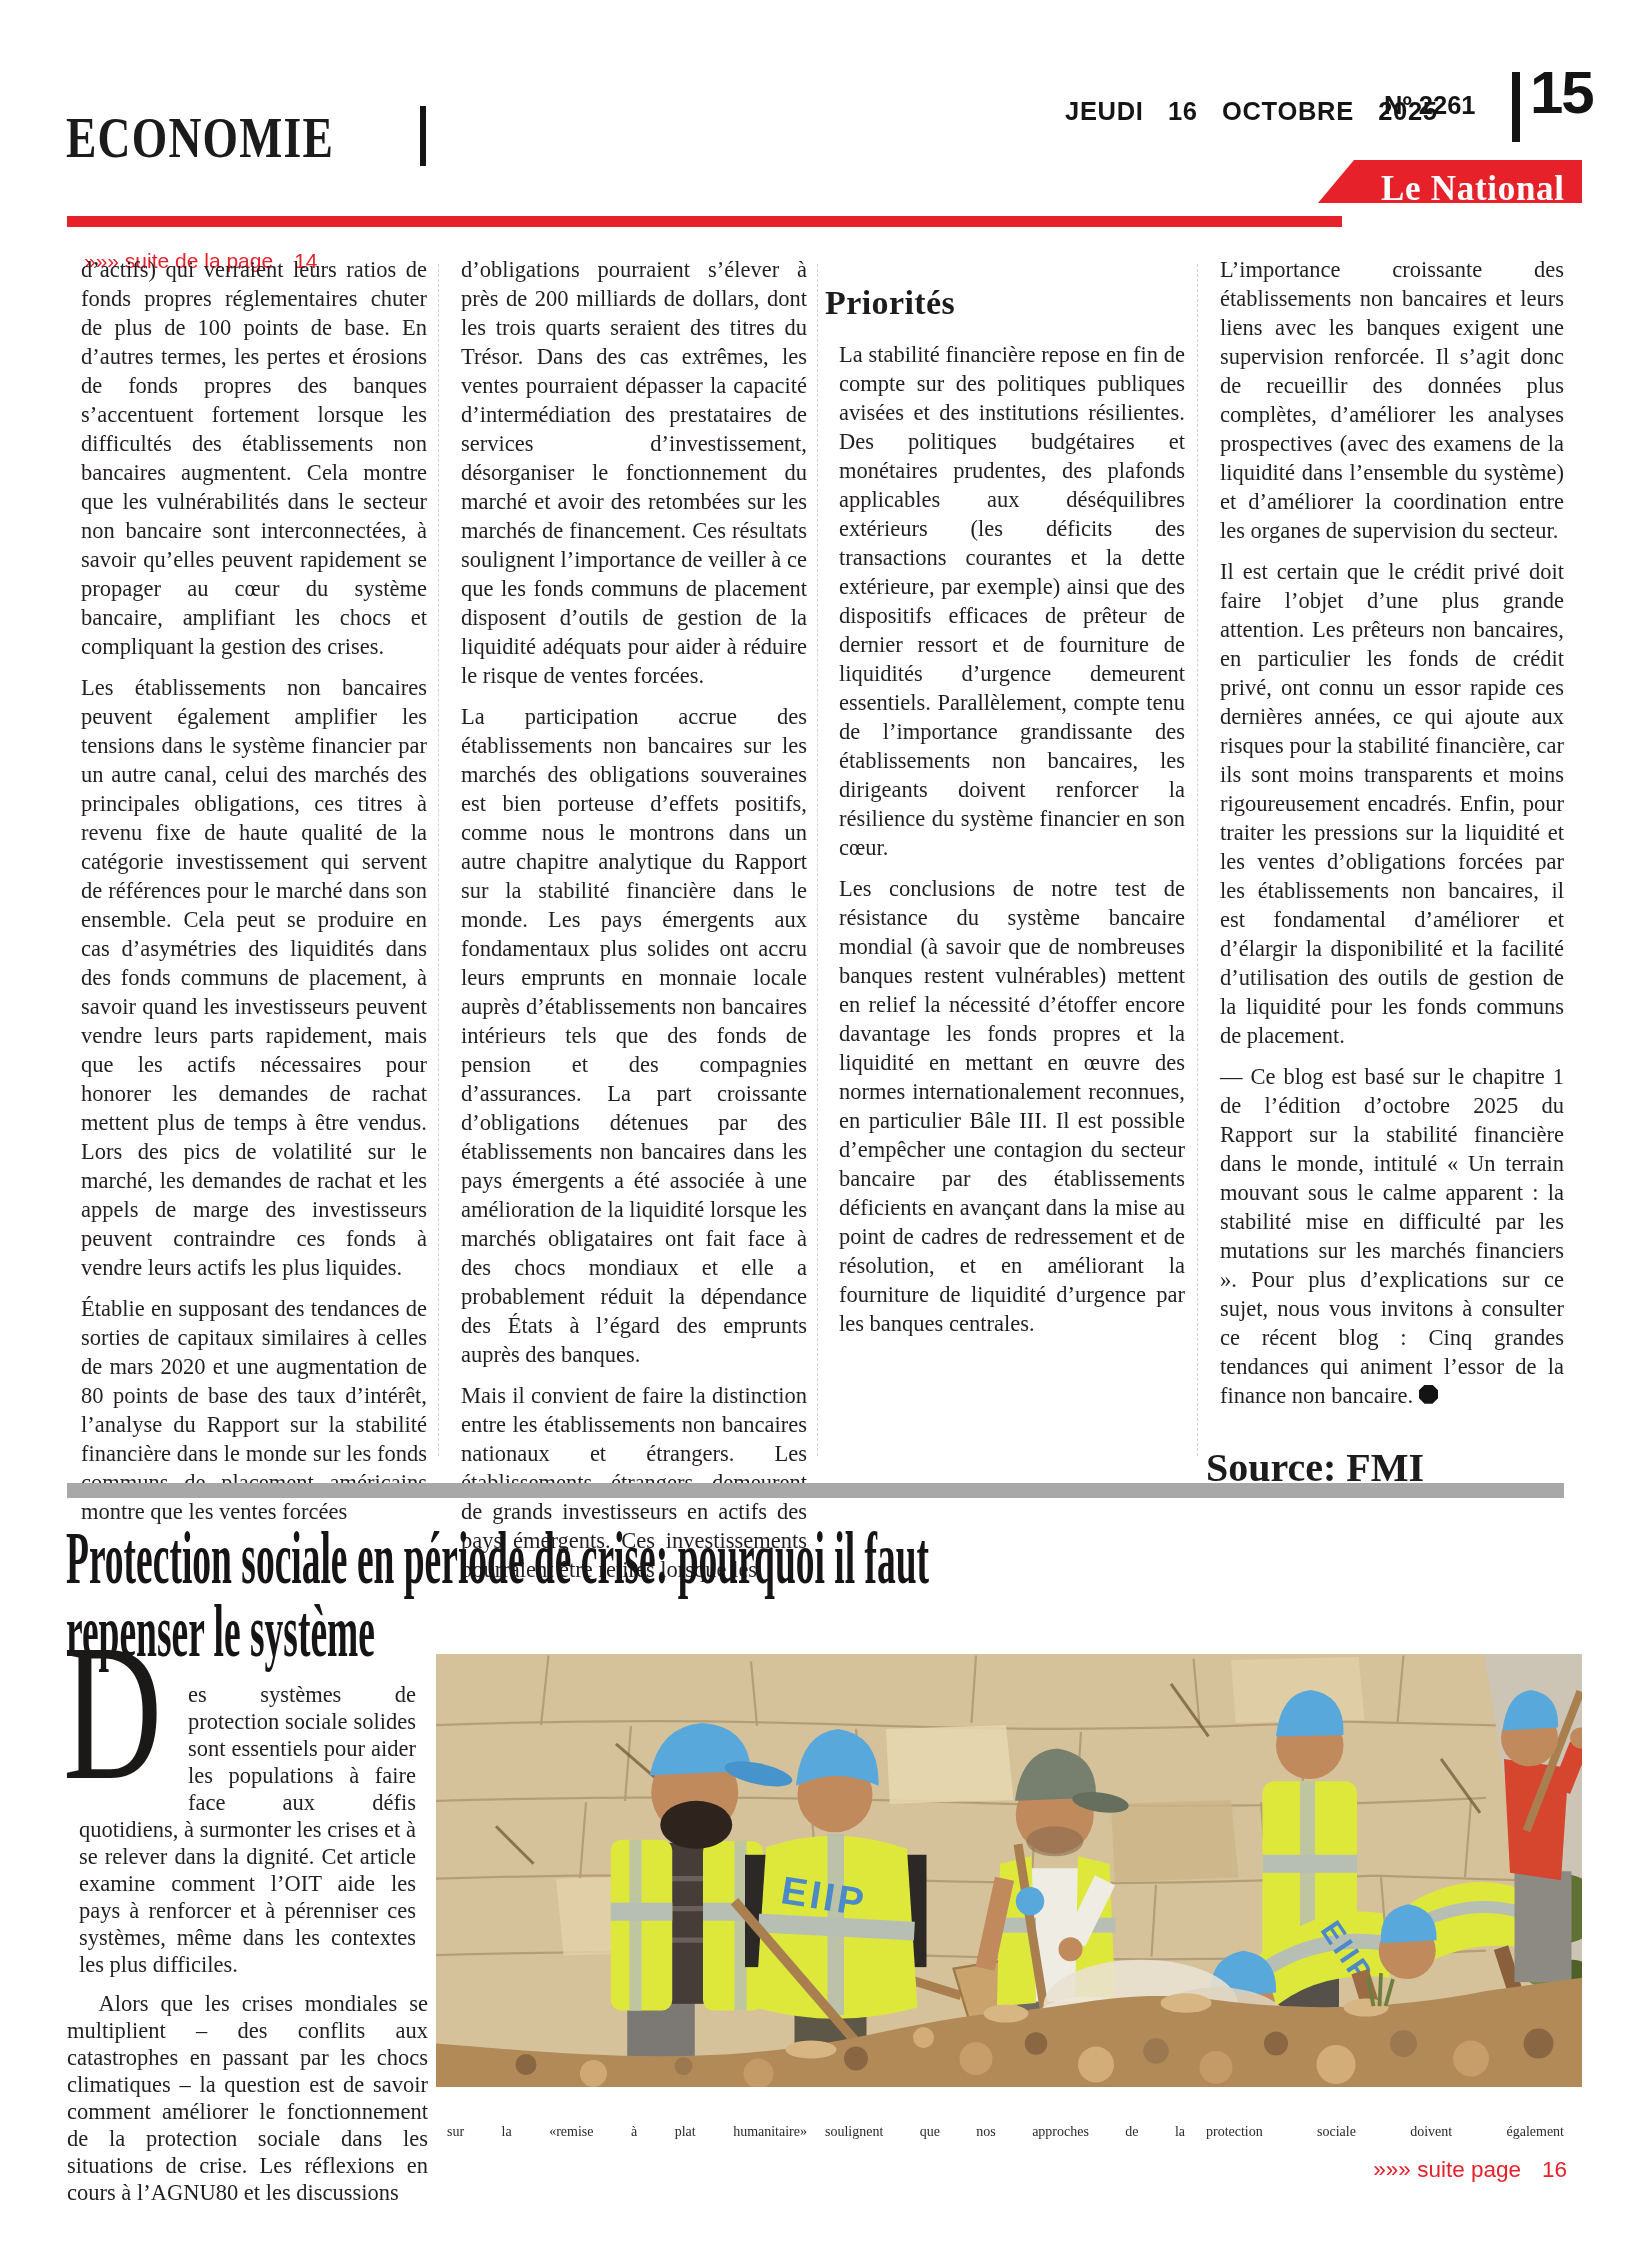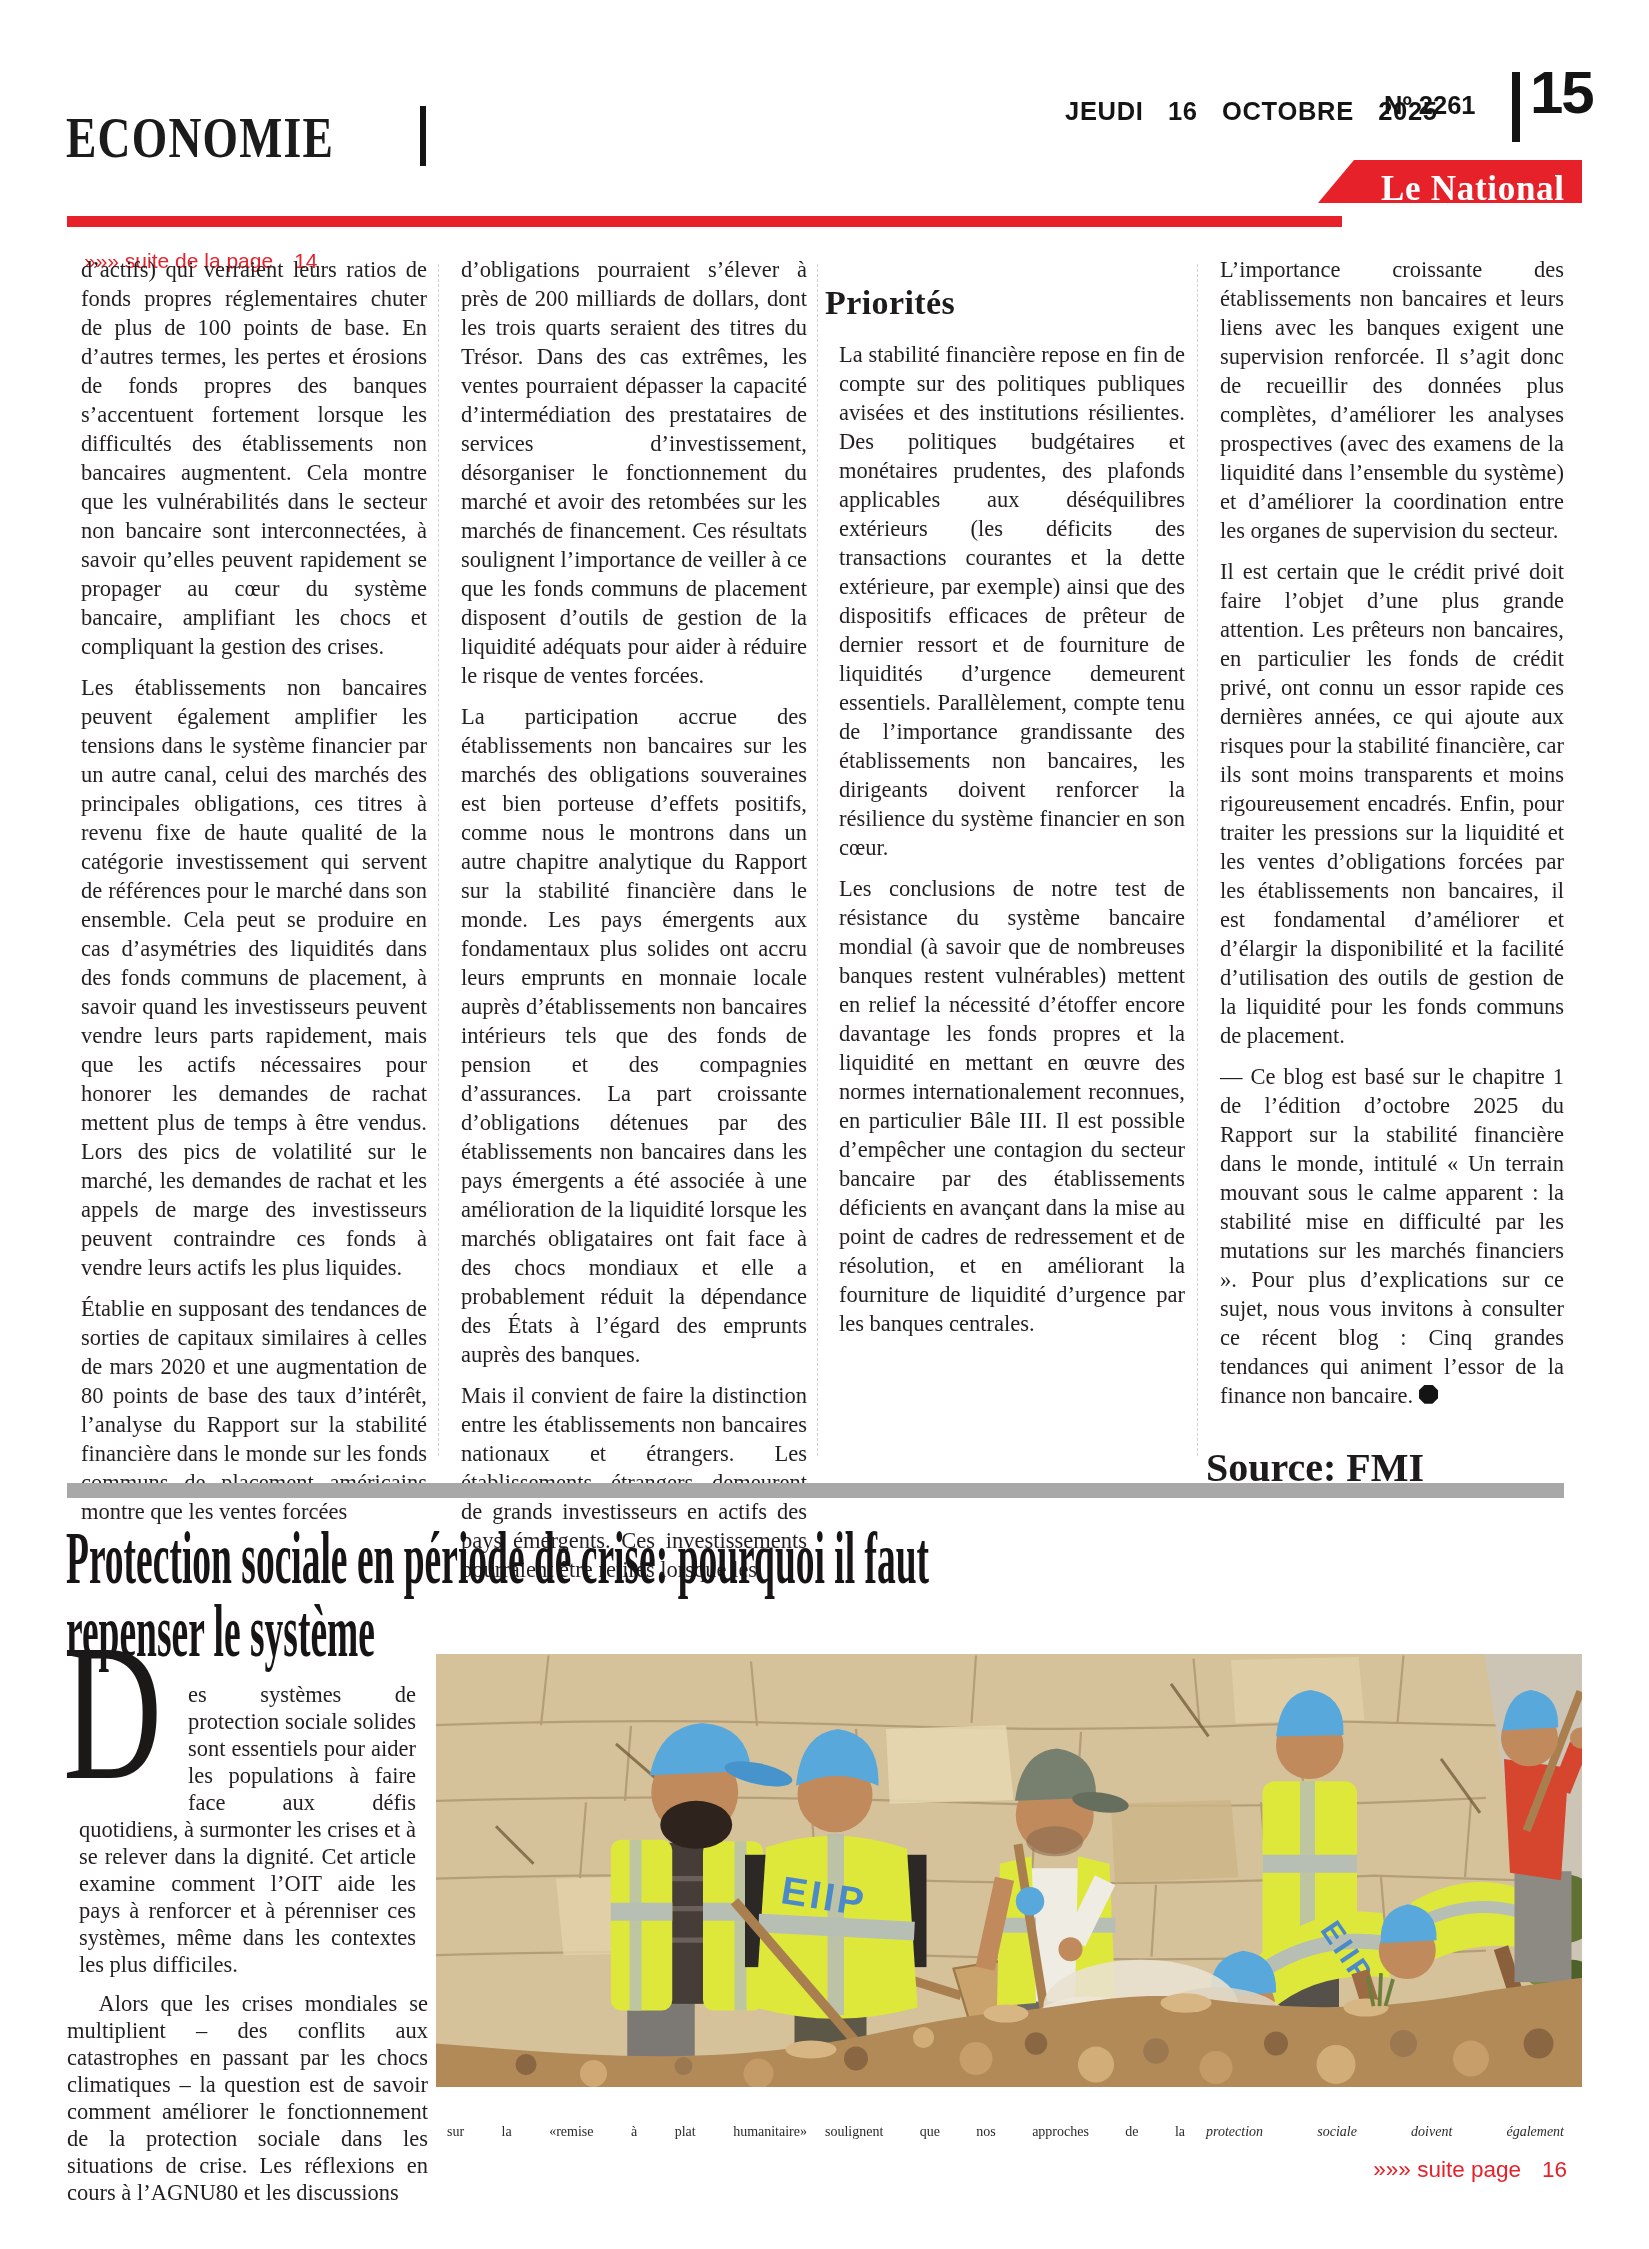--- a/index.html
+++ b/index.html
@@ -50,21 +50,21 @@
   .a2col{position:absolute;left:67px;top:1669px;width:361px;text-align:justify;
          font-size:22.5px;line-height:27px;color:var(--ink);}
   .a2col .p2{margin-top:10.5px;text-indent:31.5px;}
   .dropcap{position:absolute;left:63px;top:1614px;font-size:196px;line-height:196px;
            transform:scaleX(.7);transform-origin:left top;color:#1b1818;font-family:"Liberation Serif",serif;}
   .dropcap-spacer{float:left;width:109px;height:112px;}
   .photo{position:absolute;left:436px;top:1654px;width:1146px;height:433px;background:#d6c29a;overflow:hidden;}
   .photo svg{display:block;width:100%;height:100%;}
   .caption-seg{position:absolute;top:2118px;width:360px;font-size:14px;line-height:27px;
                text-align:justify;text-align-last:justify;color:#2a2a2a;white-space:nowrap;}
-  #cap1{left:447px;} #cap2{left:825px;} #cap3{left:1206px;width:358px;font-style:italic;}
+  #cap1{left:447px;} #cap2{left:825px;} #cap3{left:1206px;width:358px;}
   .suite-bottom{position:absolute;left:1200px;top:2157px;width:367px;text-align:right;
                 font:400 22.5px "Liberation Sans",sans-serif;color:var(--red);white-space:nowrap;}
   .vest-type{font-family:"Liberation Sans",sans-serif;font-weight:700;letter-spacing:4px;}
 </style>
 </head>
 <body>
 
 <div id="page">
 
   <div class="date-line">JEUDI 16 OCTOBRE 2025</div>

